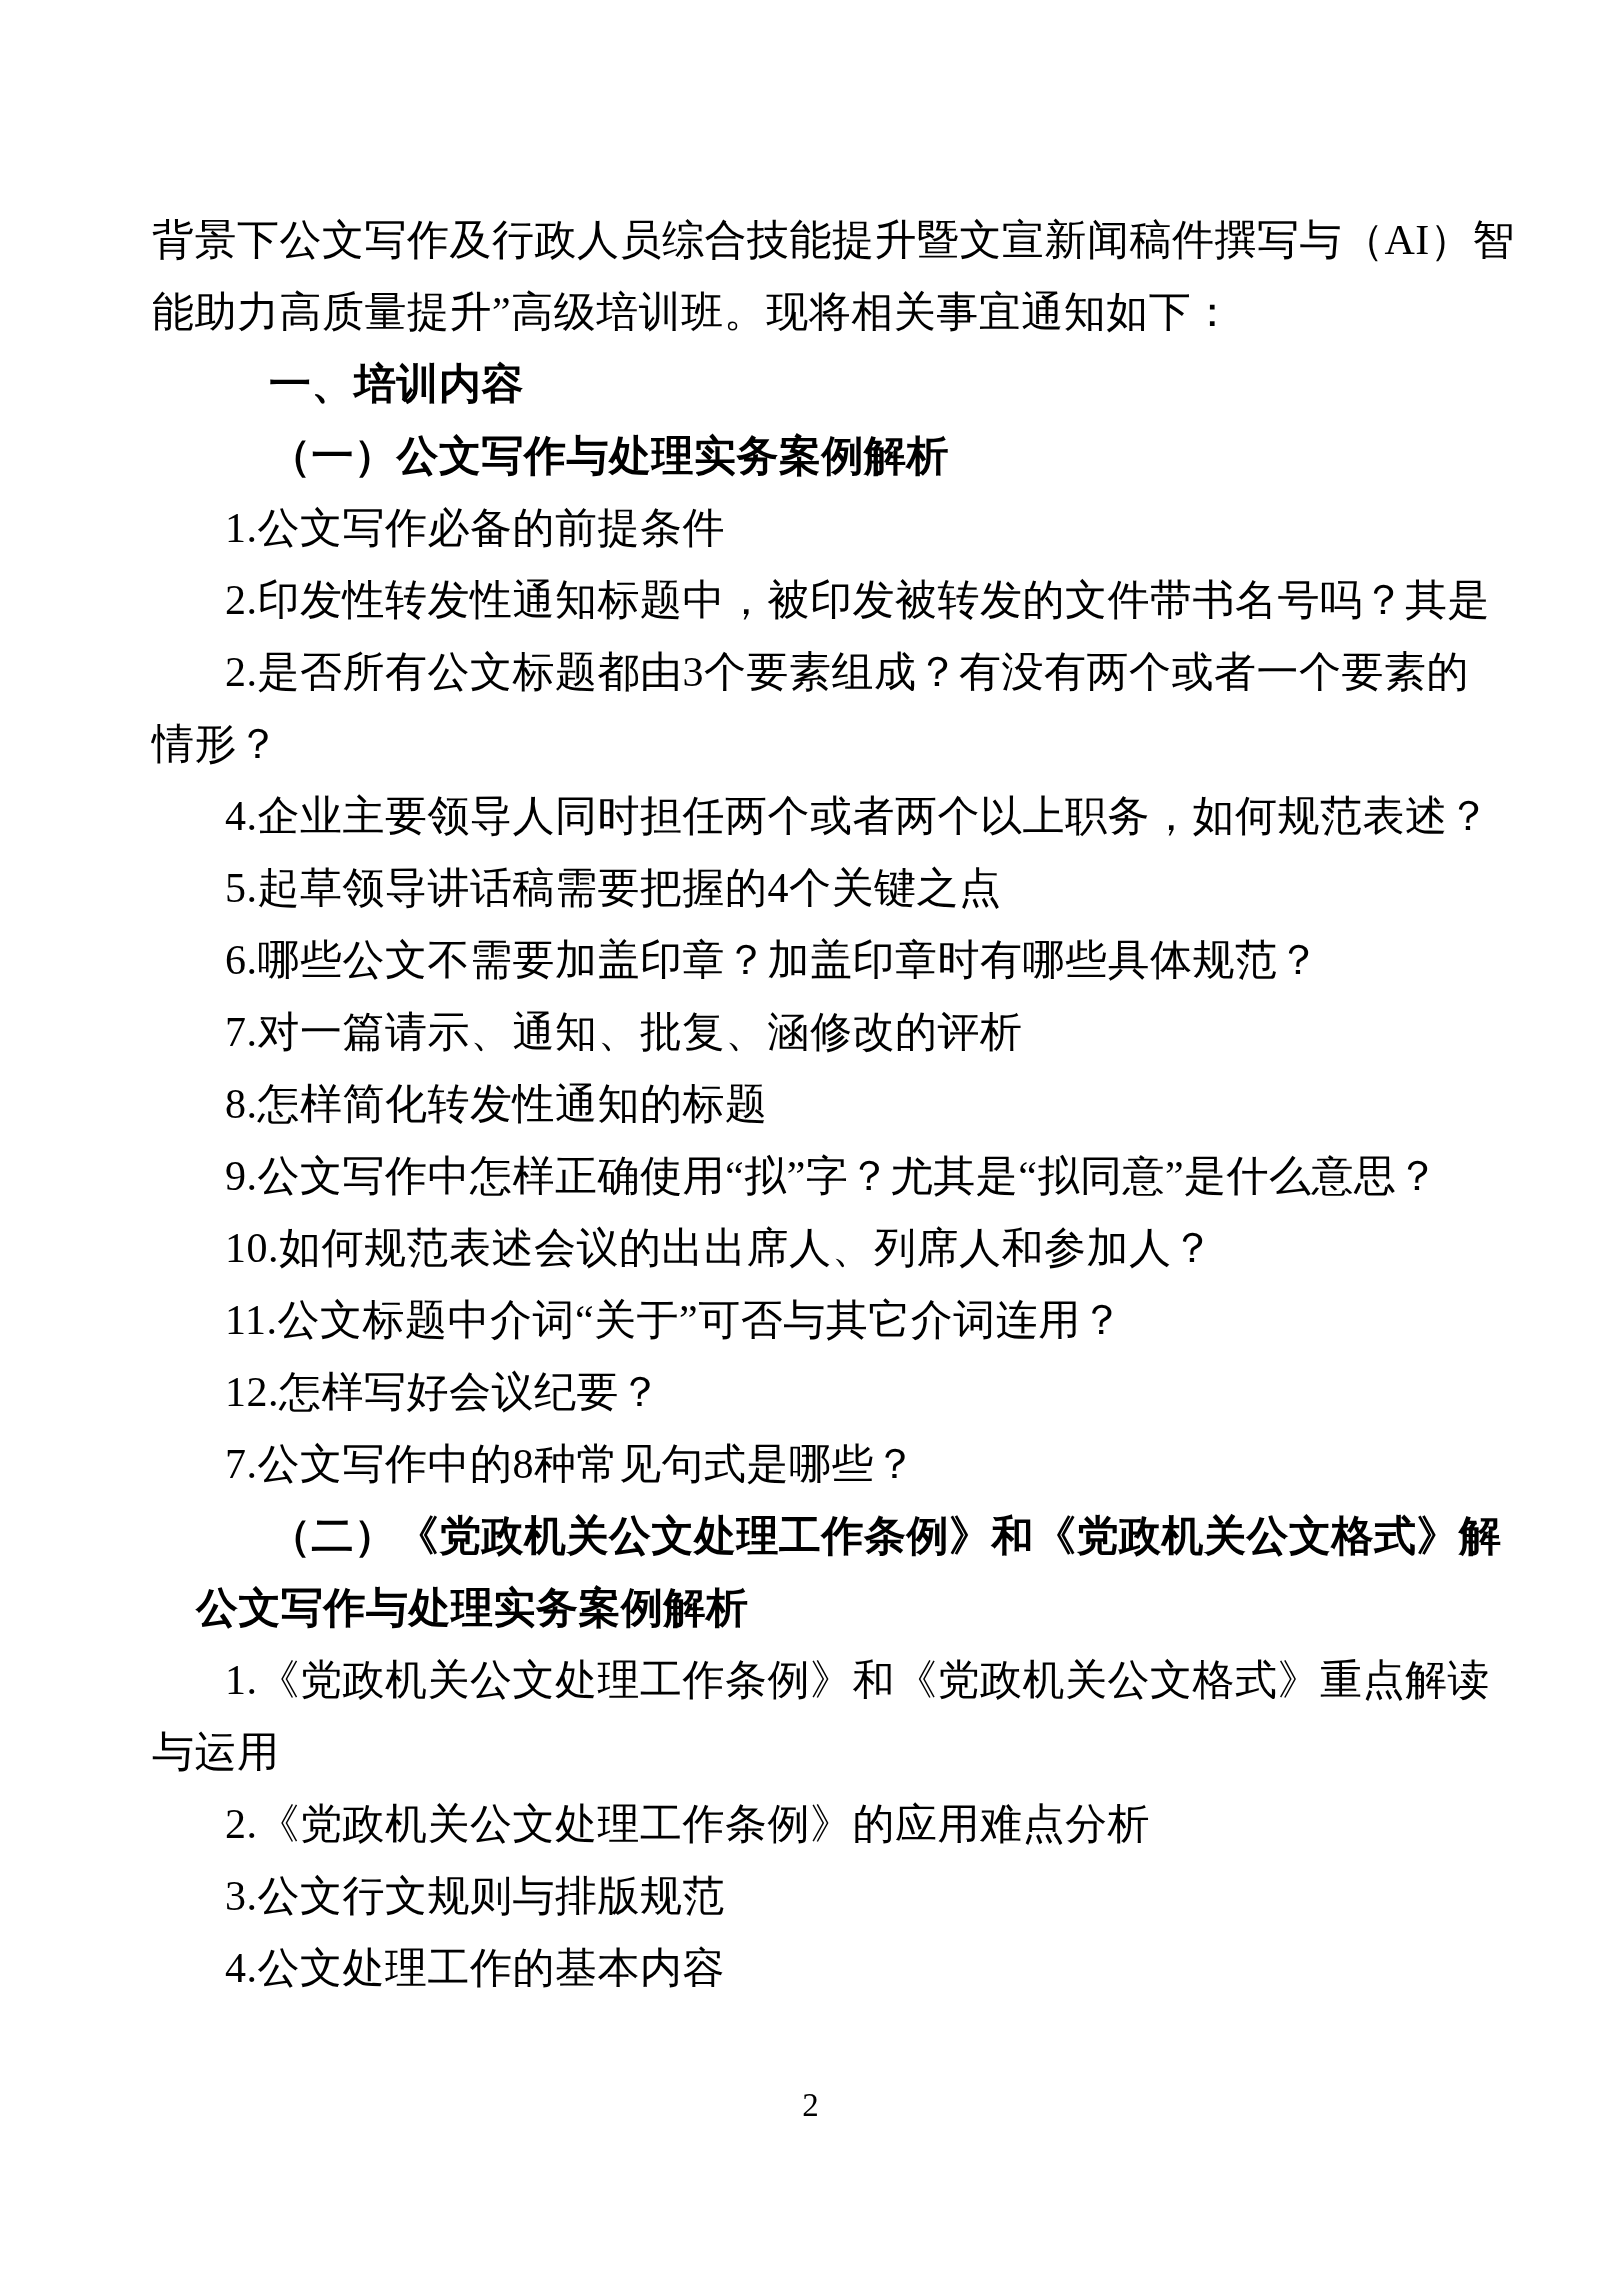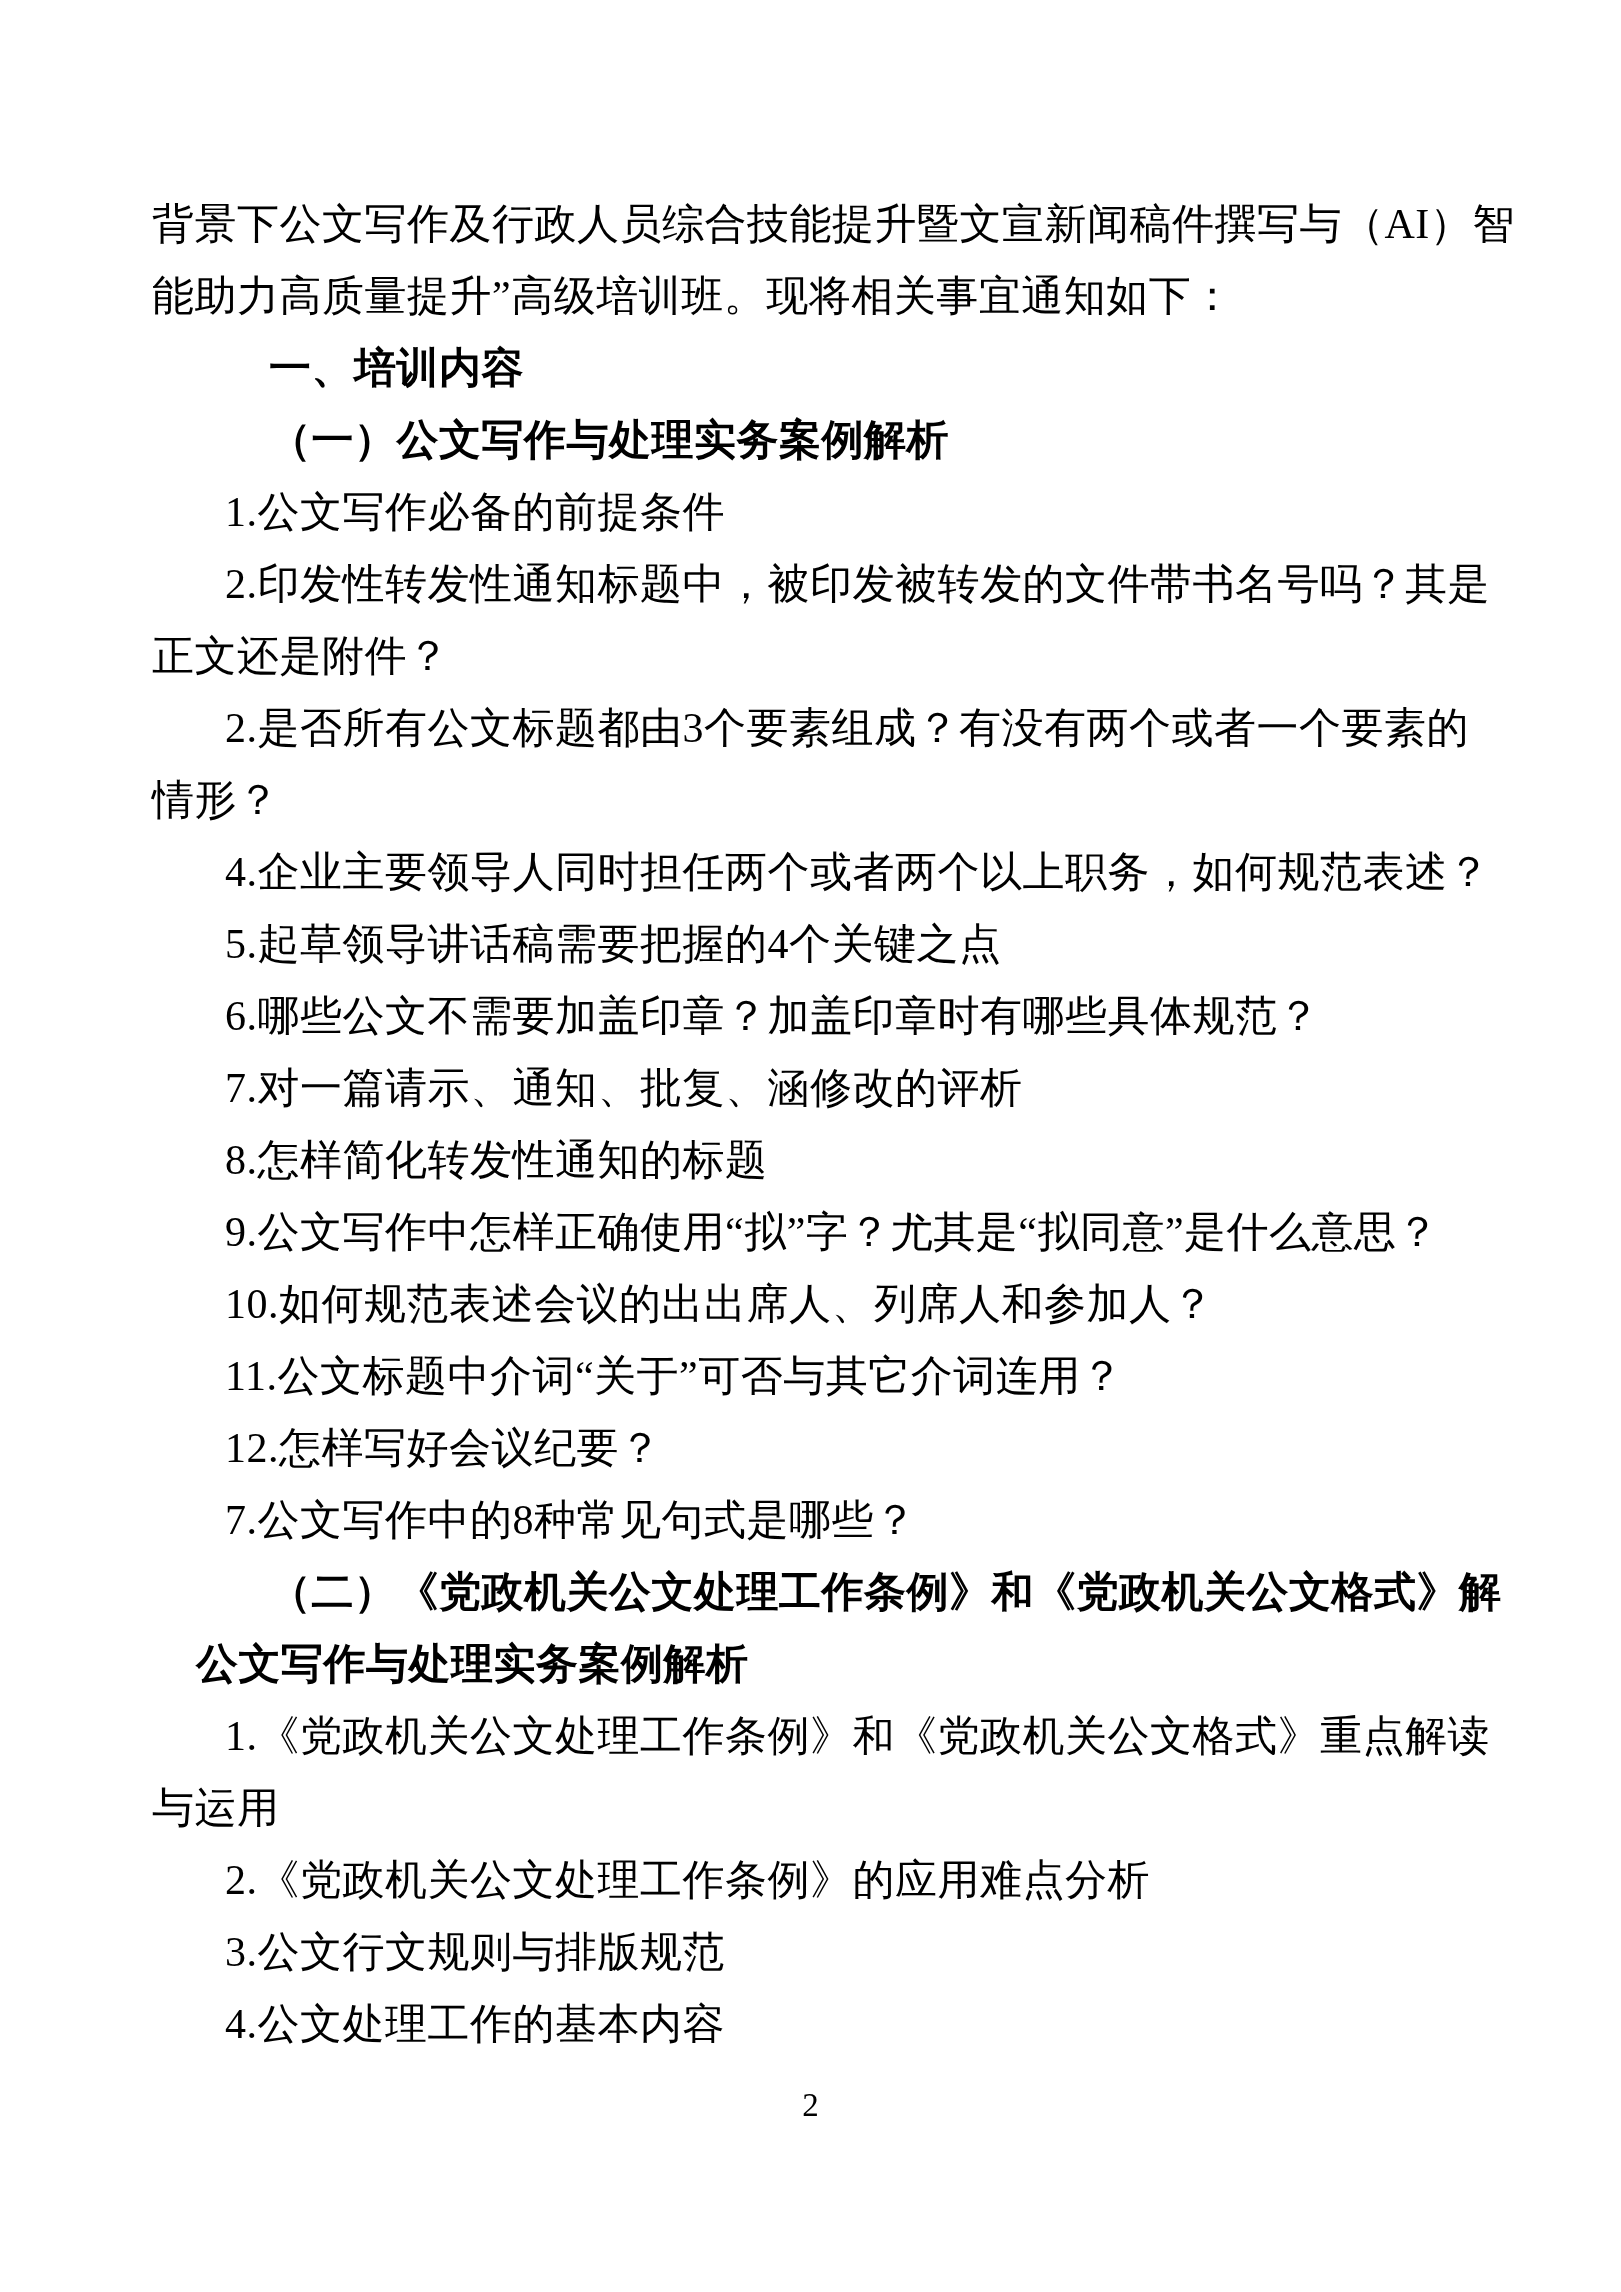--- a/index.html
+++ b/index.html
@@ -13,21 +13,21 @@
     height: 2293px;
     background: #ffffff;
     margin: 0 auto;
     overflow: hidden;
     font-family: "Liberation Serif", serif;
     color: #000000;
   }
   .doc-body {
     position: absolute;
     left: 152px;
-    top: 188px;
+    top: 204px;
     width: 1309px;
   }
   .line {
     height: 72px;
     line-height: 72px;
     font-size: 42px;
     letter-spacing: 0.5px;
     white-space: nowrap;
     font-family: "Liberation Serif", serif;
   }
@@ -55,21 +55,20 @@
 <body>
 
 <div class="page">
   <div class="doc-body">
       <div class="line">背景下公文写作及行政人员综合技能提升暨文宣新闻稿件撰写与（AI）智</div>
       <div class="line">能助力高质量提升”高级培训班。现将相关事宜通知如下：</div>
       <div class="line heading indent">一、培训内容</div>
       <div class="line heading indent">（一）公文写作与处理实务案例解析</div>
       <div class="line indent">1.公文写作必备的前提条件</div>
       <div class="line indent">2.印发性转发性通知标题中，被印发被转发的文件带书名号吗？其是</div>
-      <div class="line">正文还是附件？</div>
       <div class="line indent">2.是否所有公文标题都由3个要素组成？有没有两个或者一个要素的</div>
       <div class="line">情形？</div>
       <div class="line indent">4.企业主要领导人同时担任两个或者两个以上职务，如何规范表述？</div>
       <div class="line indent">5.起草领导讲话稿需要把握的4个关键之点</div>
       <div class="line indent">6.哪些公文不需要加盖印章？加盖印章时有哪些具体规范？</div>
       <div class="line indent">7.对一篇请示、通知、批复、涵修改的评析</div>
       <div class="line indent">8.怎样简化转发性通知的标题</div>
       <div class="line indent">9.公文写作中怎样正确使用“拟”字？尤其是“拟同意”是什么意思？</div>
       <div class="line indent">10.如何规范表述会议的出出席人、列席人和参加人？</div>
       <div class="line indent">11.公文标题中介词“关于”可否与其它介词连用？</div>

